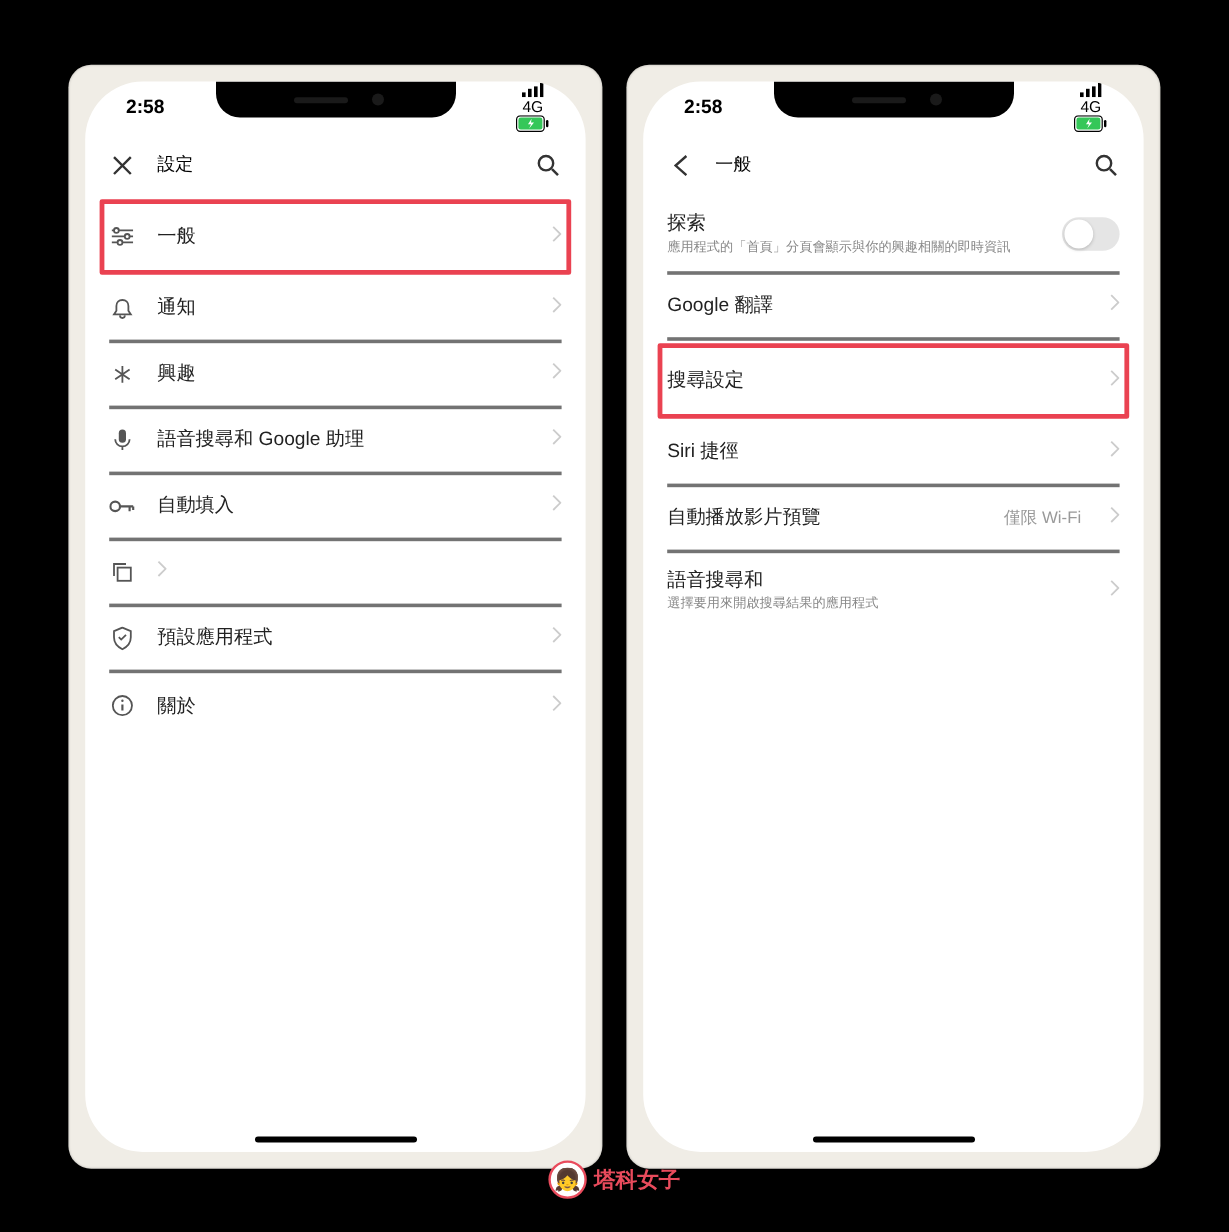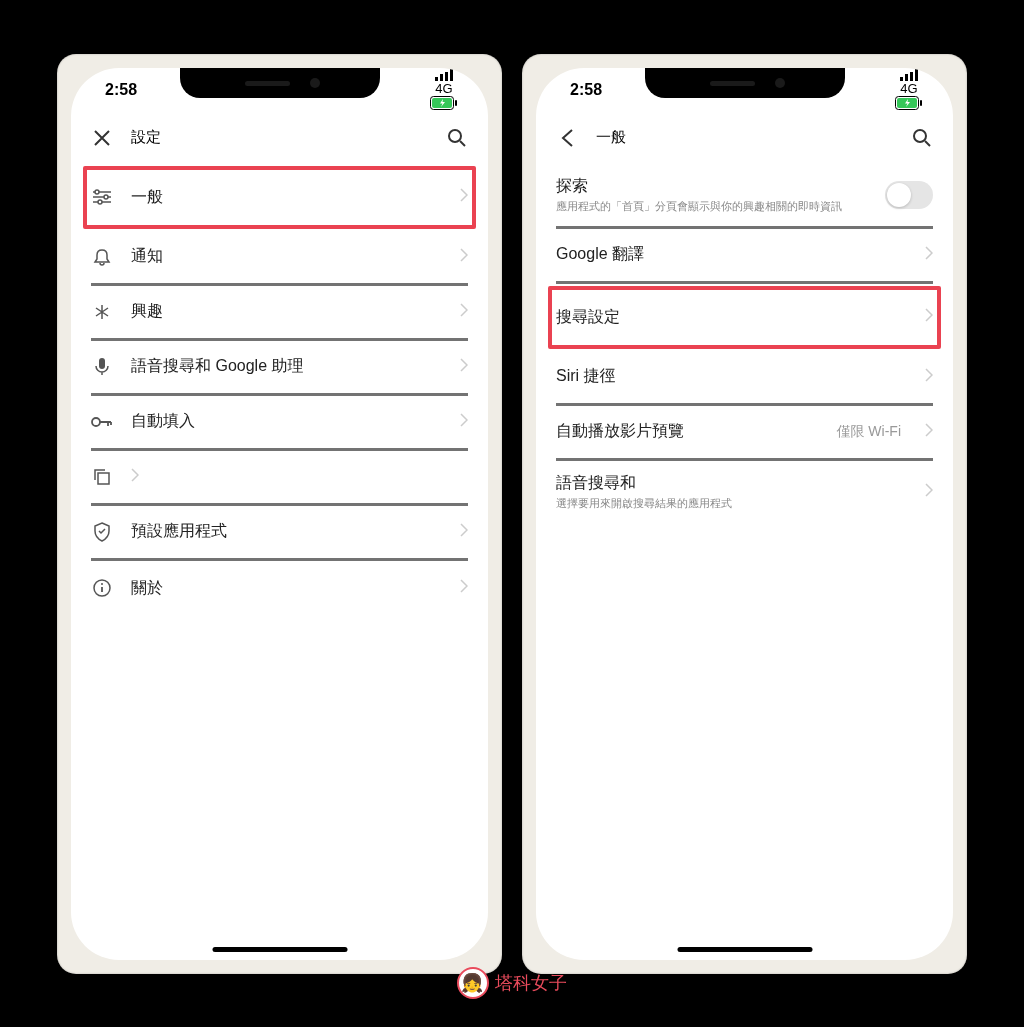--- a/index.html
+++ b/index.html
@@ -167,21 +167,21 @@
   background: #fff;
   display: flex;
   align-items: center;
   justify-content: center;
   font-size: 18px;
   border: 2px solid #e94b5c;
 }
 .watermark-text {
   color: #e94b5c;
   font-size: 18px;
-  font-weight: 400;
+  font-weight: 700;
 }
 </style>
 </head>
 <body>
 
 <div class="phone">
   <div class="screen">
     <div class="notch"></div>
     <div class="status-bar">
       <span>2:58</span>

